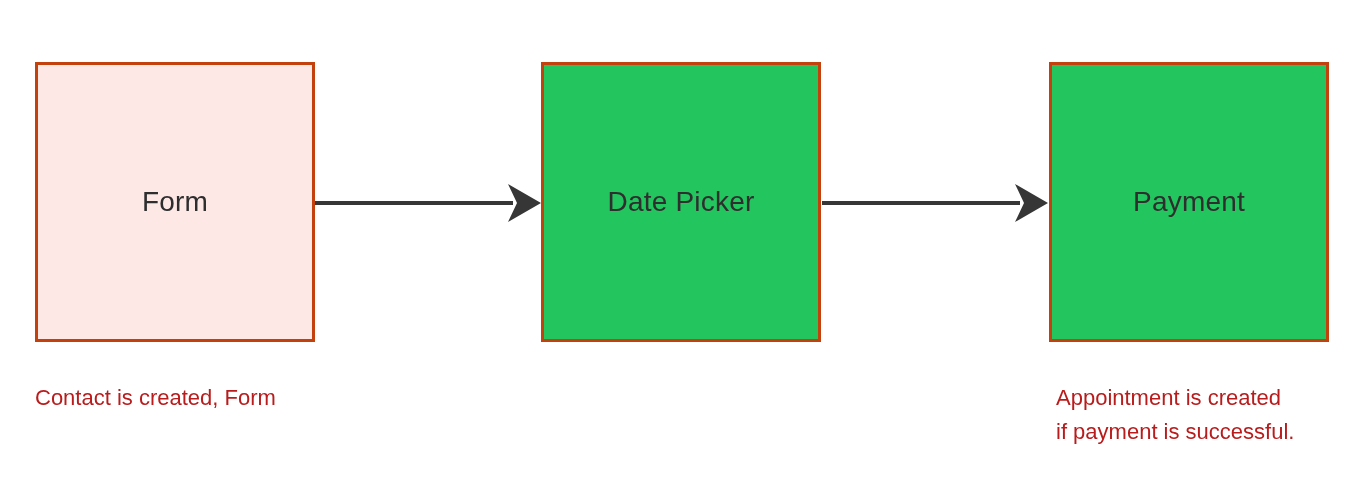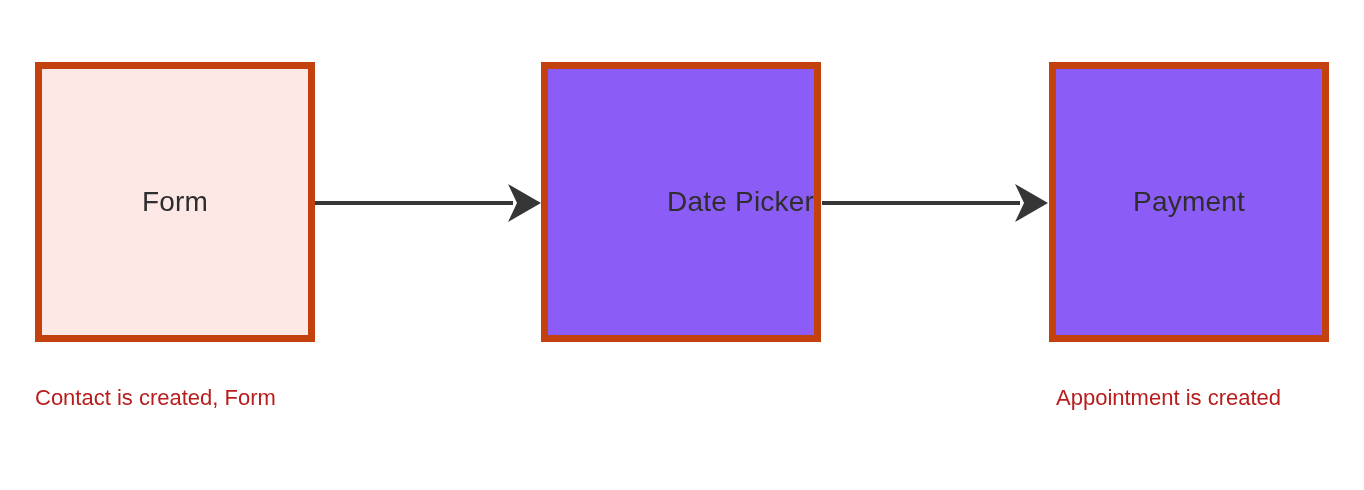--- a/index.html
+++ b/index.html
@@ -11,21 +11,21 @@
   }
   .canvas {
     position: relative;
     width: 1364px; height: 490px;
     background: #ffffff;
   }
   .node {
     position: absolute;
     top: 62px;
     width: 280px; height: 280px;
-    border: 7px solid #c2410c;
+    border: 3px solid #c2410c;
     display: flex;
     align-items: center;
     justify-content: center;
   }
   .node-label {
     font-size: 28px;
     color: #2e2e2e;
     letter-spacing: 0.2px;
   }
   #node-0 { left: 35px;   background: #fde8e6; }
@@ -57,34 +57,35 @@
 
   <div class="node" id="node-0" style="background: rgb(253, 232, 230);">
     <span class="node-label">Form</span>
   </div>
 
   <svg class="arrow" id="arrow-0" viewBox="0 0 227 44" aria-hidden="true">
     <line x1="0" y1="22" x2="198" y2="22" stroke="#363636" stroke-width="4"></line>
     <path d="M 193 3 L 226 22 L 193 41 L 202 22 Z" fill="#363636"></path>
   </svg>
 
-  <div class="node" id="node-1" style="background: #8b5cf6; justify-content: flex-end;">
+  <div class="node" id="node-1" style="background: #22c55e;">
     <span class="node-label">Date Picker</span>
   </div>
 
   <svg class="arrow" id="arrow-1" viewBox="0 0 227 44" aria-hidden="true">
     <line x1="0" y1="22" x2="198" y2="22" stroke="#363636" stroke-width="4"></line>
     <path d="M 193 3 L 226 22 L 193 41 L 202 22 Z" fill="#363636"></path>
   </svg>
 
-  <div class="node" id="node-2" style="background: #8b5cf6;">
+  <div class="node" id="node-2" style="background: #22c55e;">
     <span class="node-label">Payment</span>
   </div>
 
   <div class="caption" id="caption-0">
     <div>Contact is created, Form</div>
   </div>
 
   <div class="caption" id="caption-1">
     <div>Appointment is created</div>
+    <div>if payment is successful.</div>
   </div>
 
 </div>
 
 </body></html>

